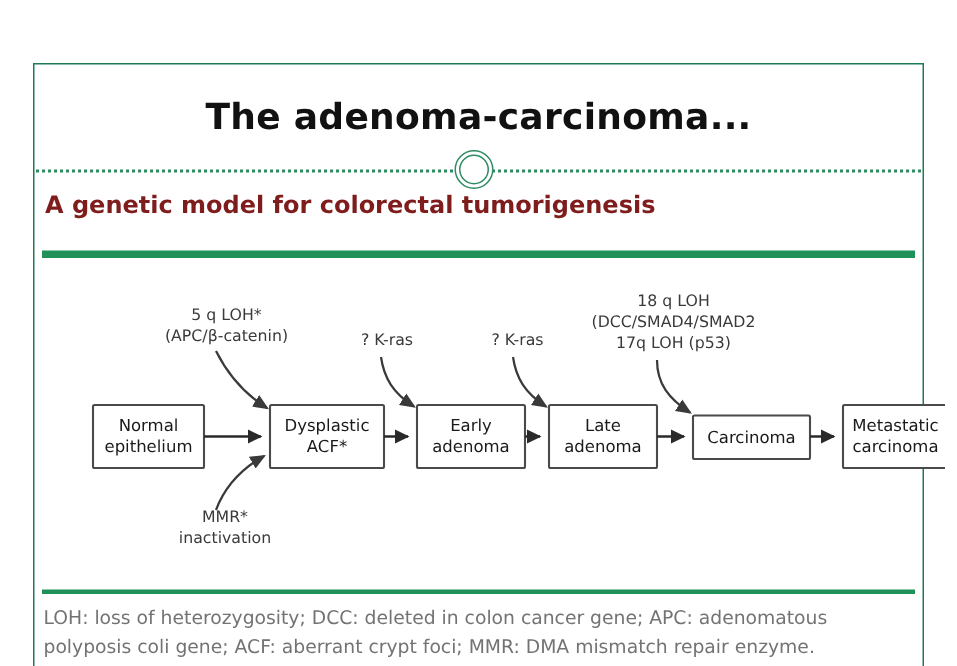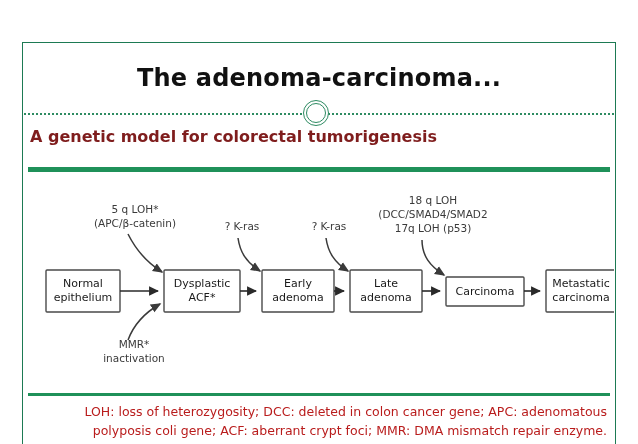--- a/index.html
+++ b/index.html
@@ -105,21 +105,21 @@
     left: 28px;
     top: 135px;
     width: 582px;
     height: 5px;
     background: #1f9159;
   }
 
   
   .diagram {
     position: absolute;
-    left: 24px;
+    left: 40px;
     top: 150px;
     width: 486px;
     height: 205px;
     background: #ffffff;
     text-align: center;
   }
   .diagram svg {
     display: block;
   }
 
@@ -133,22 +133,21 @@
     background: #1f9159;
   }
   .caption {
     position: absolute;
     left: 29px;
     top: 370px;
     width: 578px;
     font-family: "DejaVu Sans", sans-serif;
     font-size: 12.5px;
     line-height: 19px;
-    color: #b91c1c;
-    text-align: right;
+    color: #737373;
   }
 
   
   .bottom-bar {
     position: absolute;
     left: 24px;
     top: 413px;
     width: 590px;
     height: 19px;
     background: #0fa04a;

